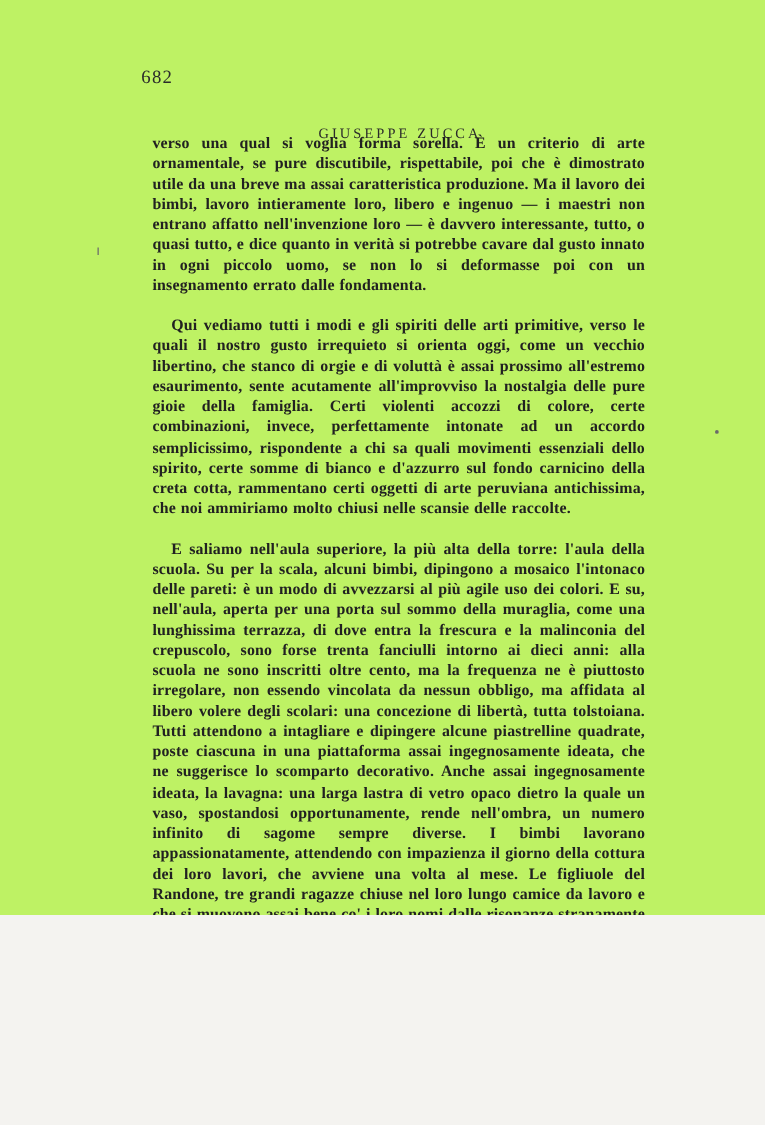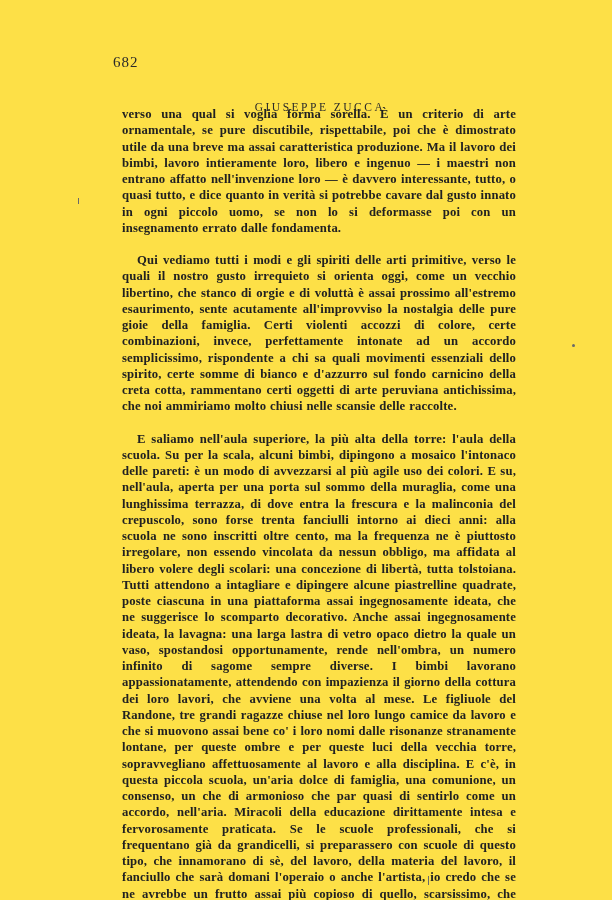--- a/index.html
+++ b/index.html
@@ -3,23 +3,23 @@
 <meta charset="utf-8">
 <style>
   html, body {
     margin: 0;
     padding: 0;
     background: #f4f3f0;
   }
   .page {
     position: relative;
     width: 612px;
-    height: 900px;
+    height: 732px;
     margin: 0 auto;
-    background: #fde047;
+    background: #bef264;
     font-family: "Liberation Serif", "DejaVu Serif", serif;
     color: #212121;
     overflow: hidden;
   }
   .running-head {
     position: absolute;
     top: 54px;
     left: 105px;
     width: 430px;
     height: 20px;

